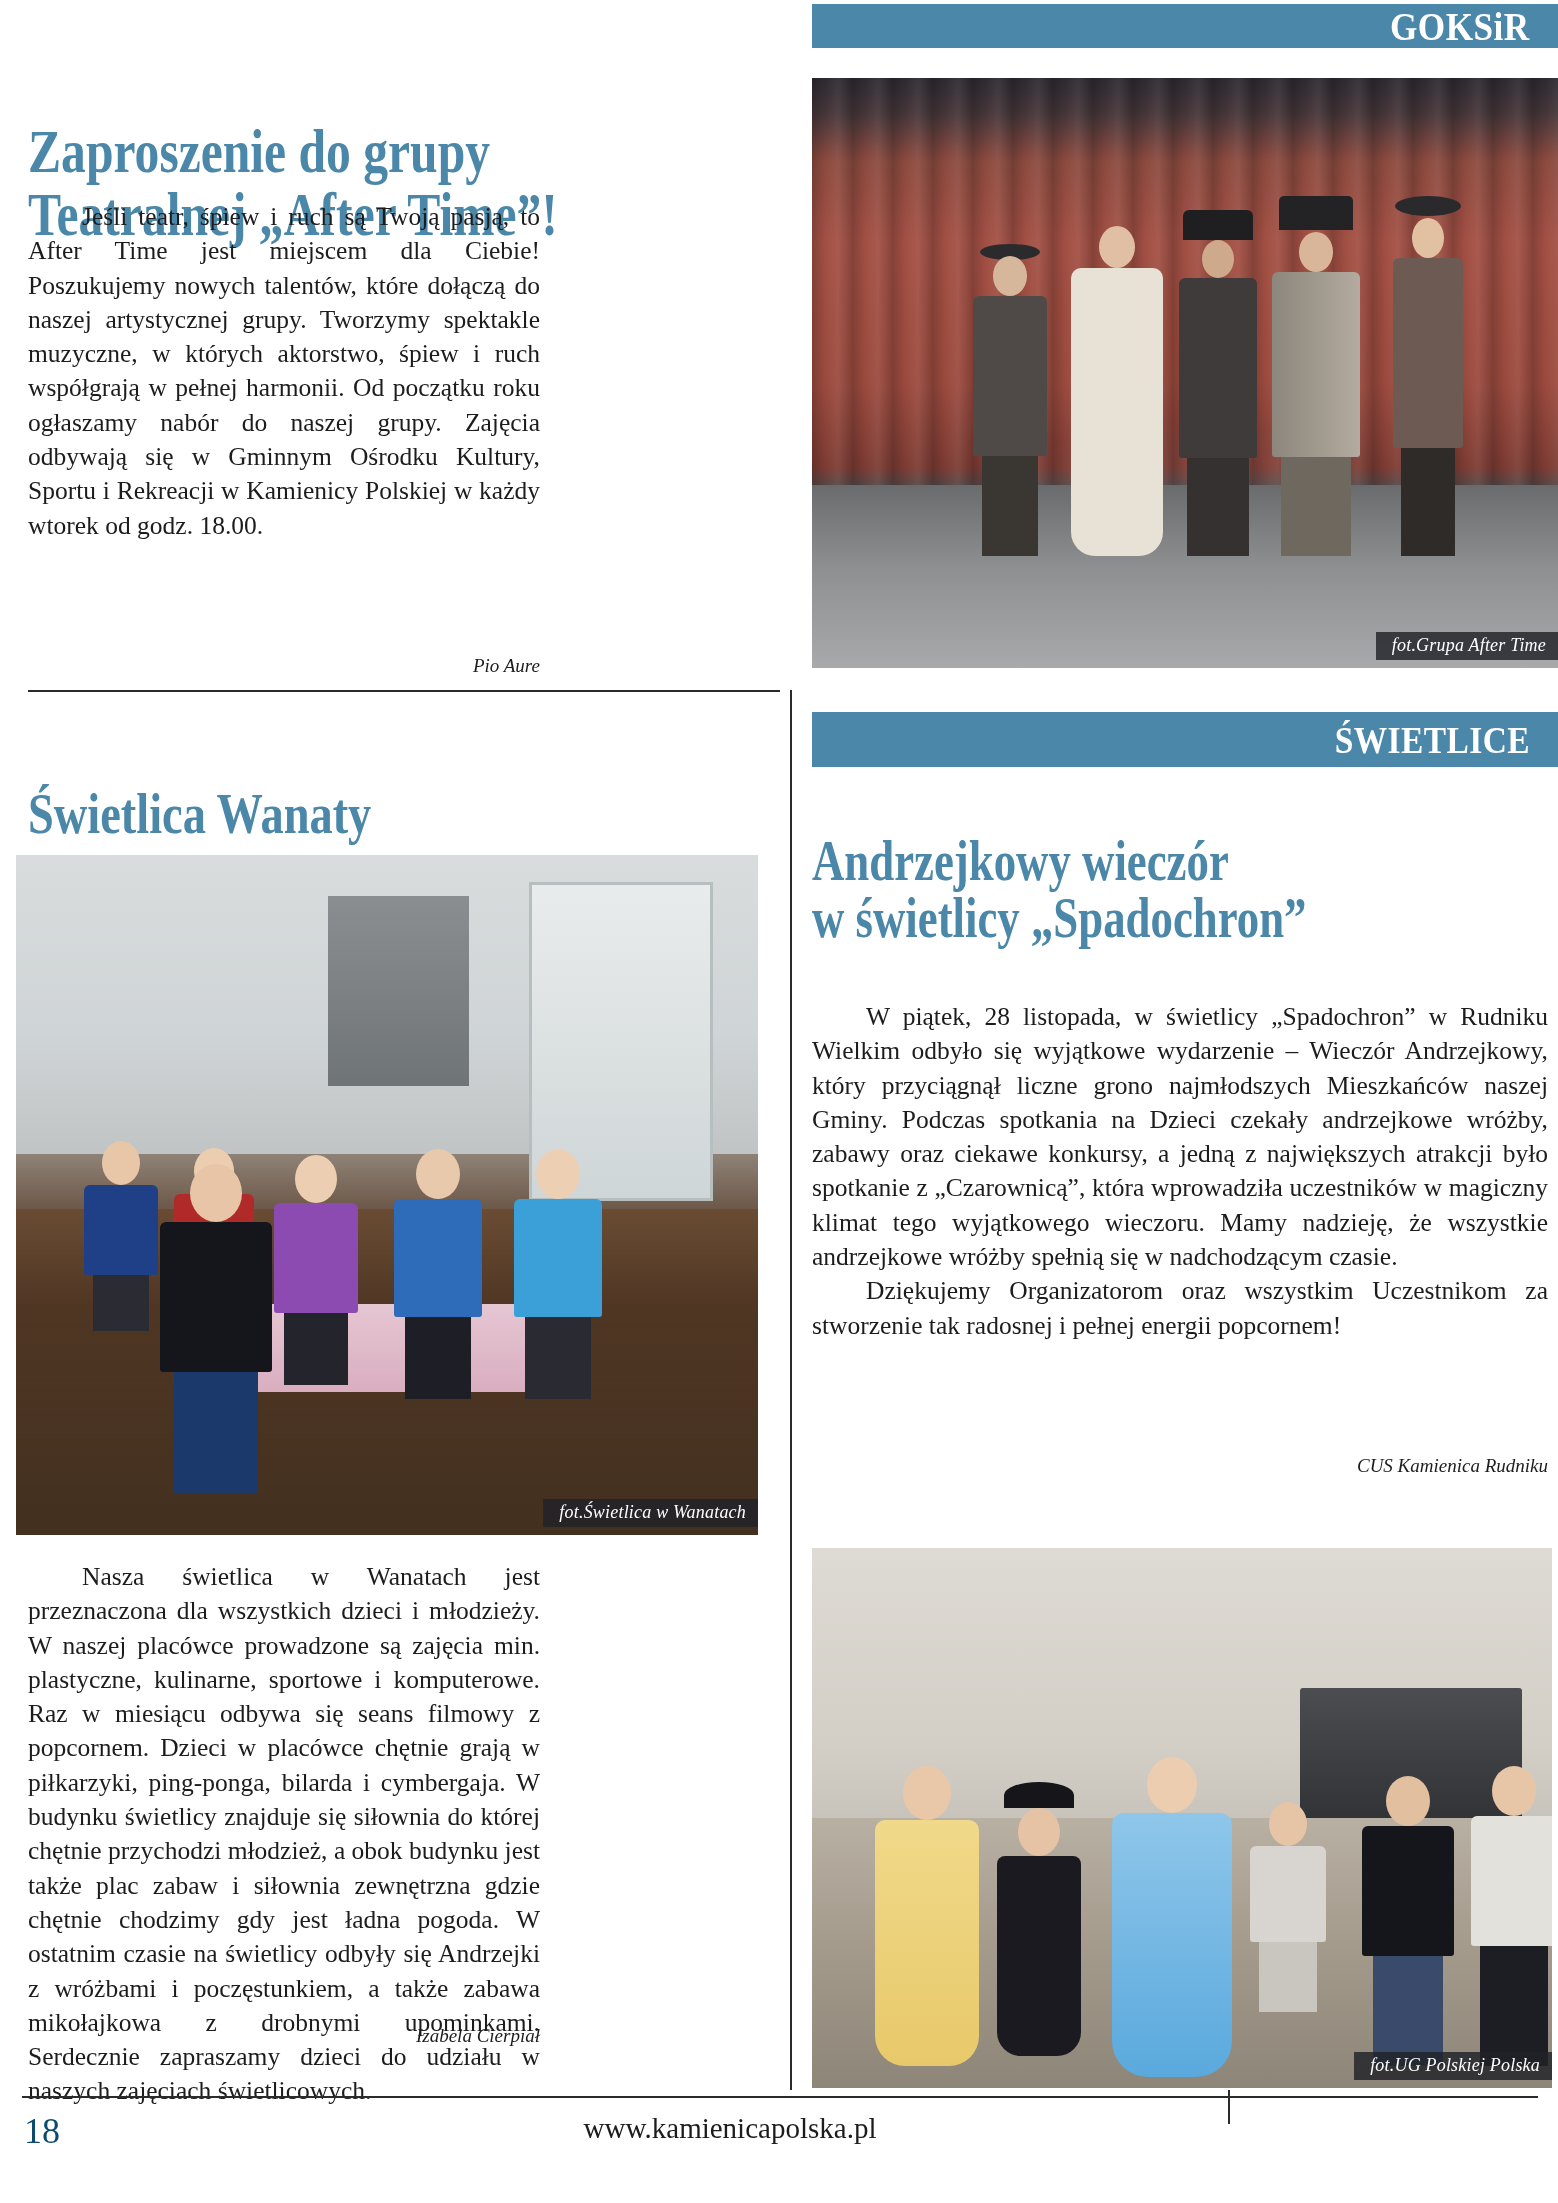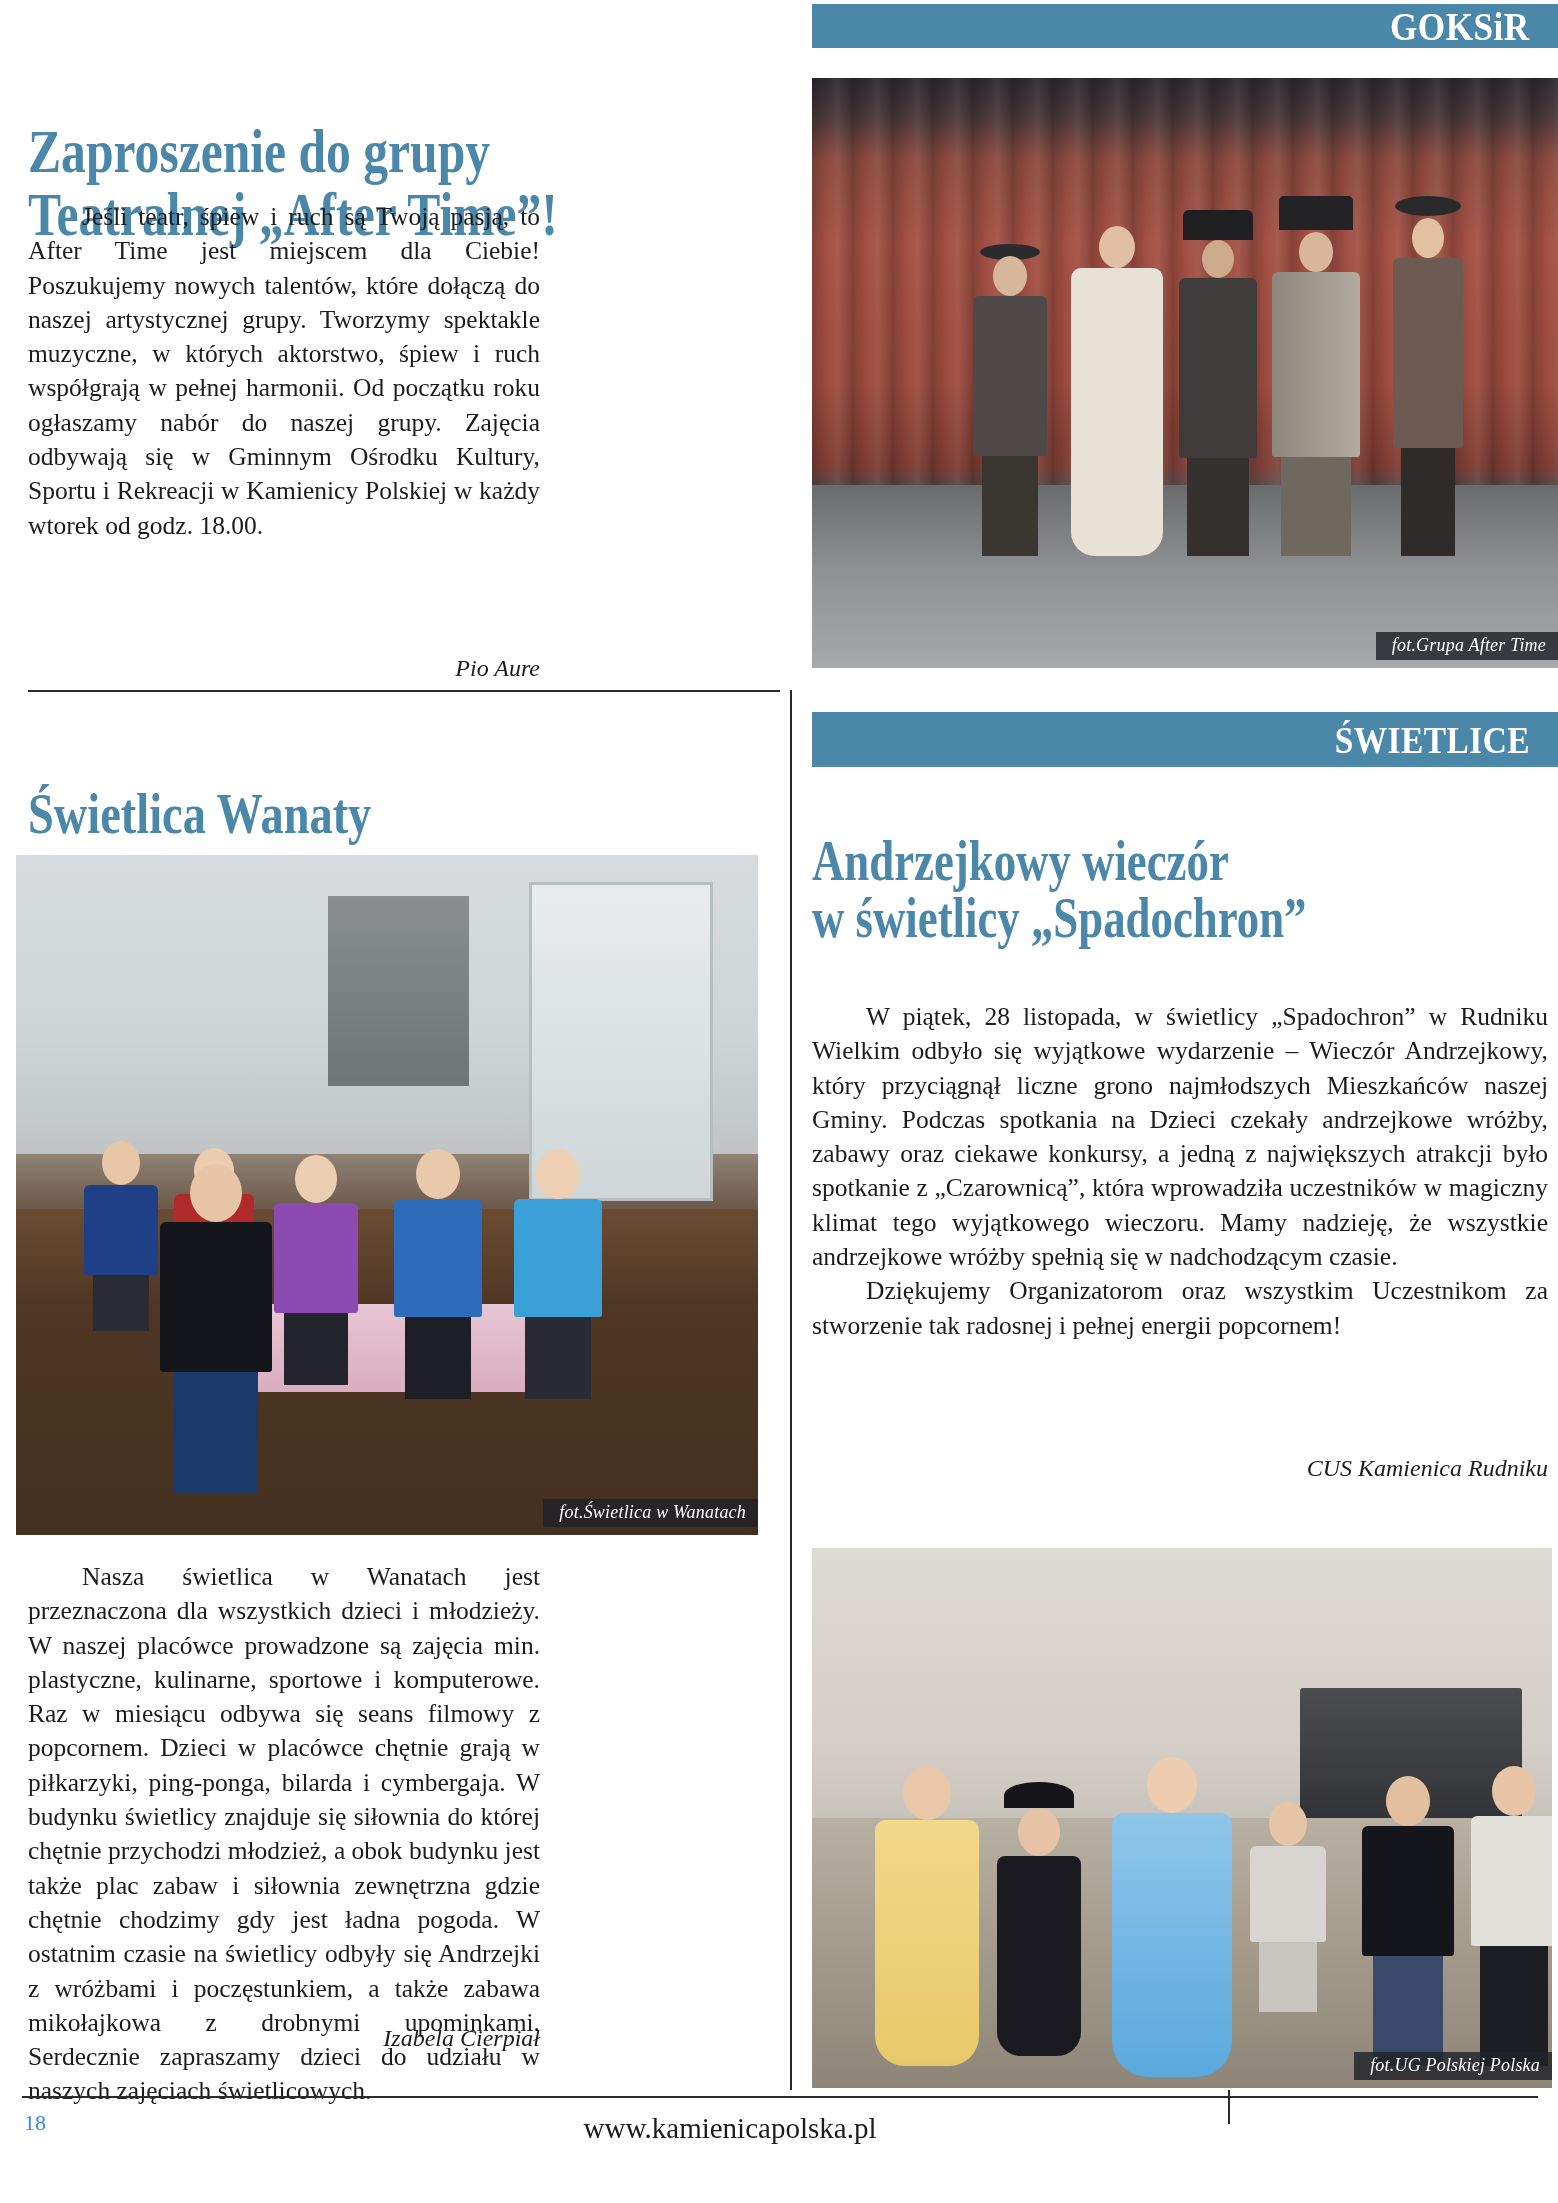--- a/index.html
+++ b/index.html
@@ -56,21 +56,21 @@
     color: #1c1c1c;
     hyphens: none;
   }
   .body-col p { margin: 0; text-indent: 54px; }
   .body-col p + p { margin-top: 0; }
 
   .byline {
     position: absolute;
     font-style: italic;
     font-family: "Liberation Serif", "DejaVu Serif", serif;
-    font-size: 24px;
+    font-size: 19px;
     color: #1c1c1c;
     text-align: right;
   }
 
   
   .photo {
     position: absolute;
     overflow: hidden;
     background: #6d6a66;
   }
@@ -156,22 +156,22 @@
     border-radius: 3px;
   }
 
   
   .hrule { position: absolute; background: #2b2b2b; }
   .vrule { position: absolute; background: #2b2b2b; }
 
   .footer-page {
     position: absolute;
     font-family: "Liberation Serif", "DejaVu Serif", serif;
-    font-size: 22px;
-    color: #3b82f6;
+    font-size: 36px;
+    color: #0c4a6e;
   }
   .footer-url {
     position: absolute;
     font-family: "Liberation Serif", "DejaVu Serif", serif;
     font-size: 29px;
     color: #1c1c1c;
     text-align: center;
   }
 </style>
 </head>

